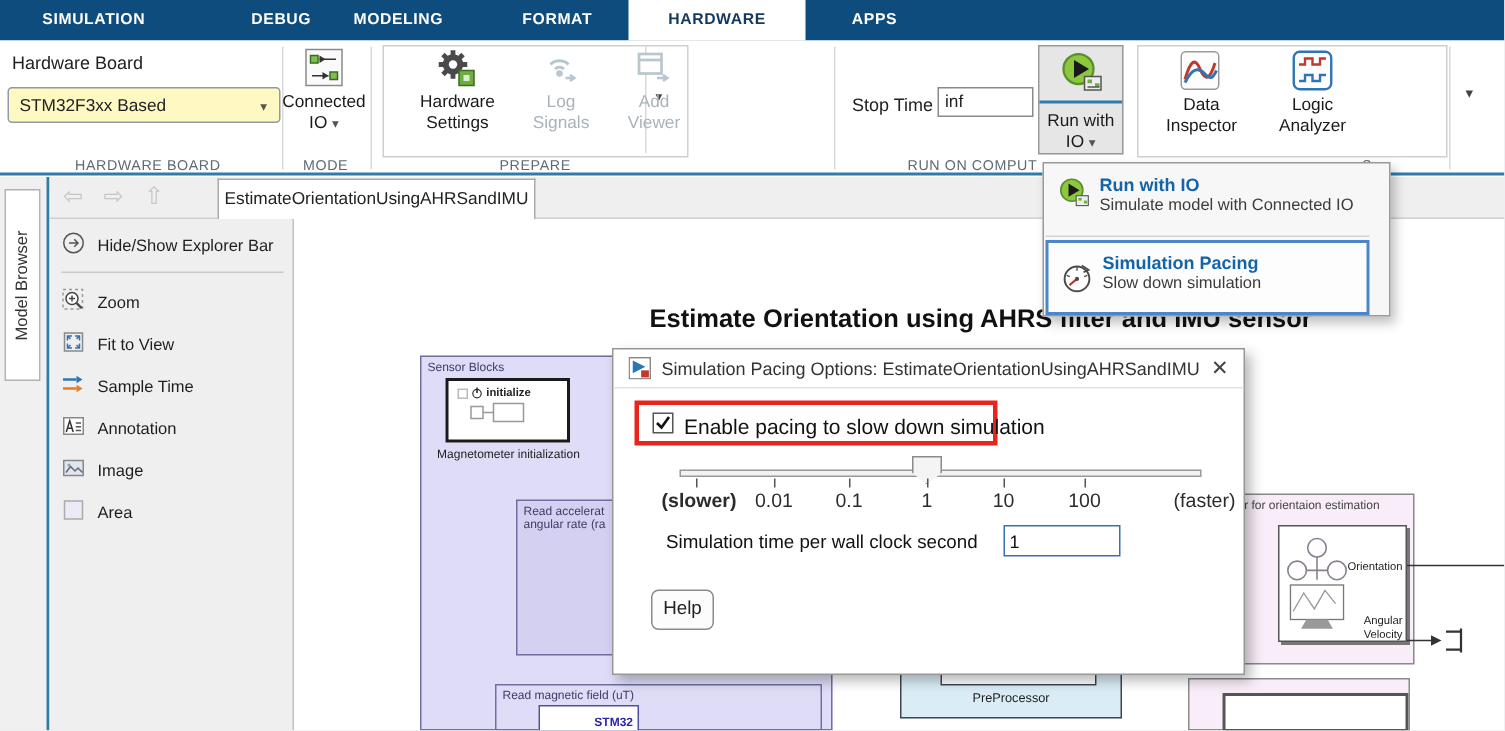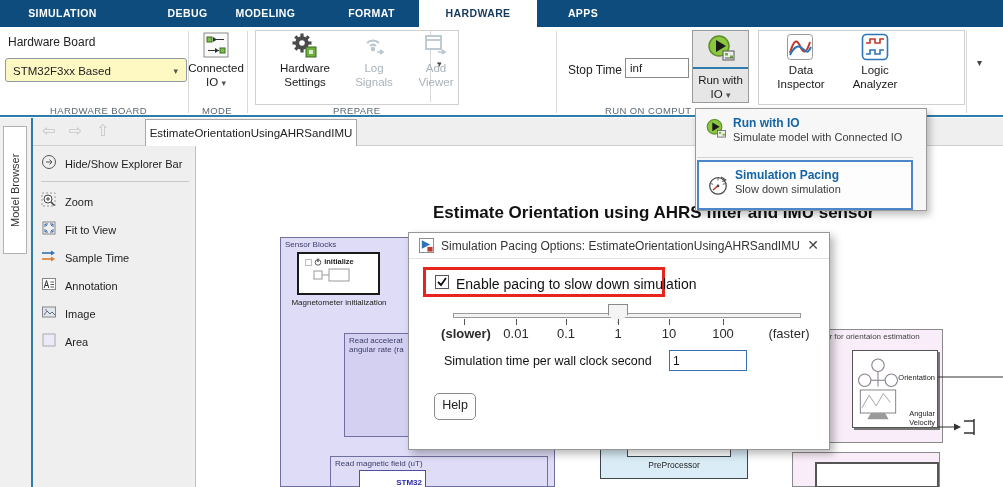--- a/index.html
+++ b/index.html
@@ -411,21 +411,21 @@
     <div class="tick" style="left:157px;"></div>
       <div class="tick" style="left:209px;"></div>
     <div class="tick" style="left:260px;"></div>
       <div class="tick" style="left:314px;"></div>
     <span class="sl-lbl" style="left:57px;font-weight:bold;">(slower)</span>
     <span class="sl-lbl" style="left:107px;">0.01</span>
     <span class="sl-lbl" style="left:157px;">0.1</span>
     <span class="sl-lbl" style="left:209px;">1</span>
     <span class="sl-lbl" style="left:260px;">10</span>
     <span class="sl-lbl" style="left:314px;">100</span>
-    <span class="sl-lbl" style="left:380px;text-align:center;">(faster)</span>
+    <span class="sl-lbl" style="left:394px;text-align:center;">(faster)</span>
 
     <div class="time-lbl">Simulation time per wall clock second</div>
     <input class="time-input" value="1" style="">
 
     <div class="help-btn">Help</div>
   </div>
 
   <div class="runmenu">
     <div class="menu-item" style="top:1px;height:48px;border-bottom:1px solid #d5d5d5;">
       <span class="abs" style="left:8px;top:8px;">

